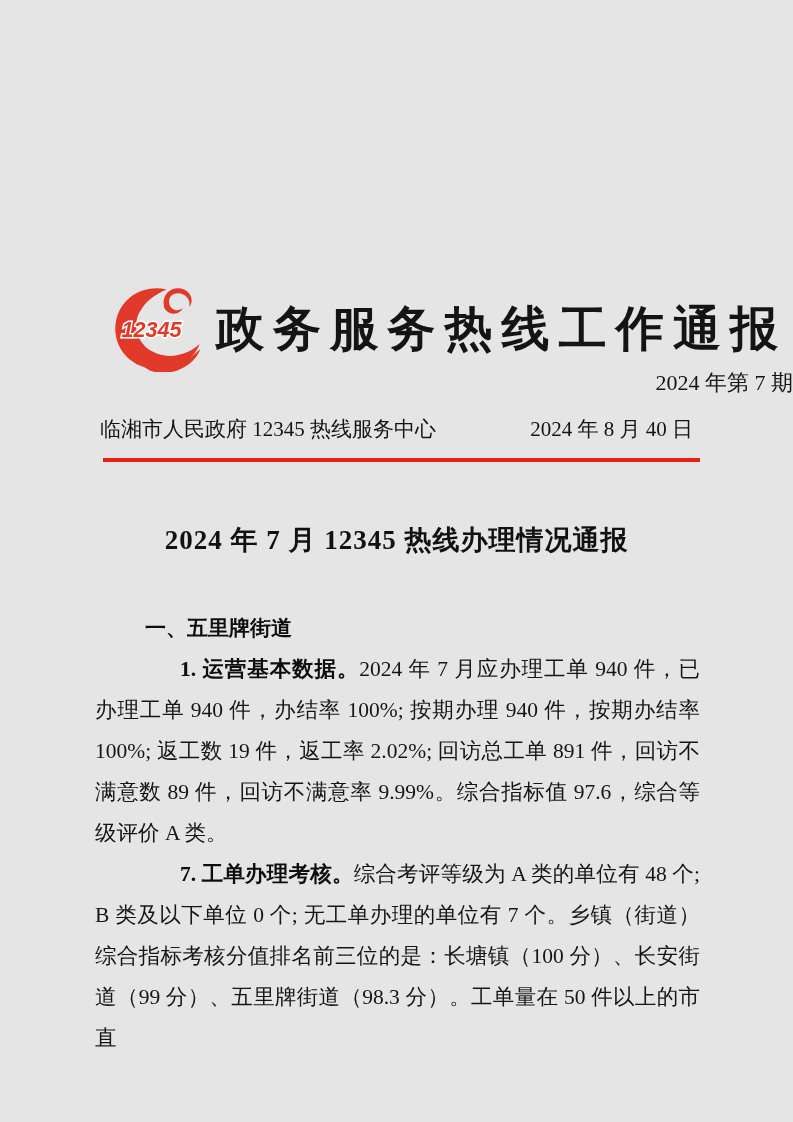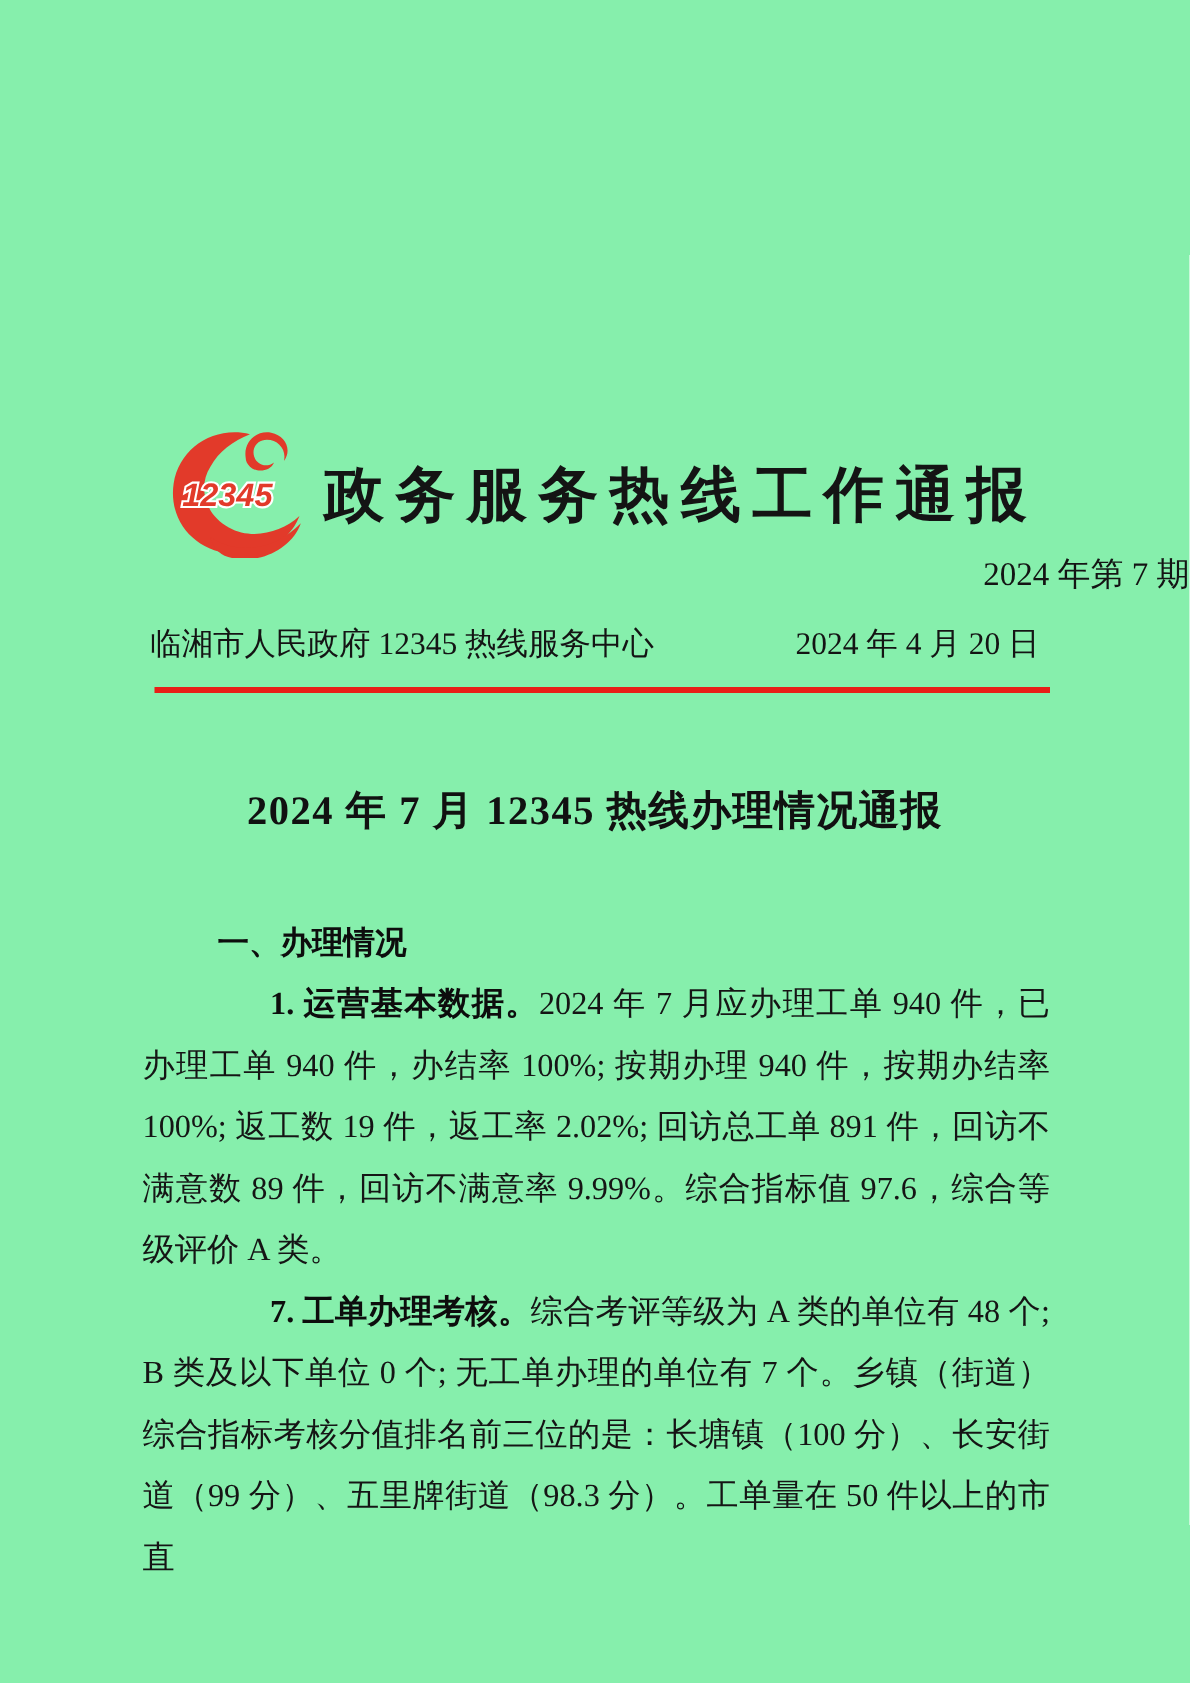--- a/index.html
+++ b/index.html
@@ -1,38 +1,38 @@
 <!DOCTYPE html>
 <html><head>
 <meta charset="utf-8">
 <style>
   html, body { margin: 0; padding: 0; background: #ffffff; }
   .page {
     position: relative;
     width: 793px;
     height: 1122px;
-    background: #86efac;
+    background: #e5e5e5;
     font-family: "Liberation Serif", "DejaVu Serif", serif;
     color: #1b1b1b;
     overflow: hidden;
   }
 
   
   .masthead {
     position: absolute;
     top: 285px; left: 112px; right: 90px;
     height: 88px;
     display: flex;
     align-items: center;
     gap: 6px;
   }
   .logo { flex: none; width: 98px; height: 86px; }
   .masthead-title {
     flex: none;
-    font-size: 40px;
+    font-size: 48px;
     font-weight: 600;
     letter-spacing: 0.19em;
     white-space: nowrap;
     color: #141414;
   }
   .issue-line {
     position: absolute;
     top: 366px; left: 0; width: 100%;
     text-align: right;
     font-size: 22px;
@@ -108,28 +108,28 @@
       </g>
       <text x="10" y="54" font-size="23" font-weight="bold" font-style="italic" fill="currentColor" stroke="#ffffff" stroke-width="3" paint-order="stroke" font-family="Liberation Sans, DejaVu Sans, sans-serif">12345</text>
     </svg>
     <div class="masthead-title">政务服务热线工作通报</div>
   </div>
 
   <div class="issue-line">2024 年第 7 期</div>
 
   <div class="issuer-row">
     <span>临湘市人民政府 12345 热线服务中心</span>
-    <span>2024 年 4 月 20 日</span>
+    <span>2024 年 8 月 40 日</span>
   </div>
 
   <div class="red-rule" style="color: rgb(232, 31, 23);"></div>
 
   <div class="doc-title">2024 年 7 月 12345 热线办理情况通报</div>
 
   <div class="body">
-    <h3 class="section-heading">一、办理情况</h3>
+    <h3 class="section-heading">一、五里牌街道</h3>
 
     <p class="para"><span class="lead">1. 运营基本数据。</span><span>2024 年 7 月应办理工单 940 件，已办理工单 940 件，办结率 100%; 按期办理 940 件，按期办结率 100%; 返工数 19 件，返工率 2.02%; 回访总工单 891 件，回访不满意数 89 件，回访不满意率 9.99%。综合指标值 97.6，综合等级评价 A 类。</span></p>
 
     <p class="para"><span class="lead">7. 工单办理考核。</span><span>综合考评等级为 A 类的单位有 48 个; B 类及以下单位 0 个; 无工单办理的单位有 7 个。乡镇（街道）综合指标考核分值排名前三位的是：长塘镇（100 分）、长安街道（99 分）、五里牌街道（98.3 分）。工单量在 50 件以上的市直</span></p>
   </div>
 
 </div>
 
 </body></html>

